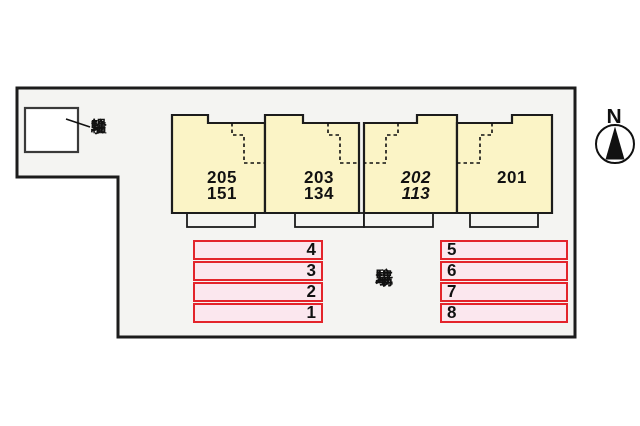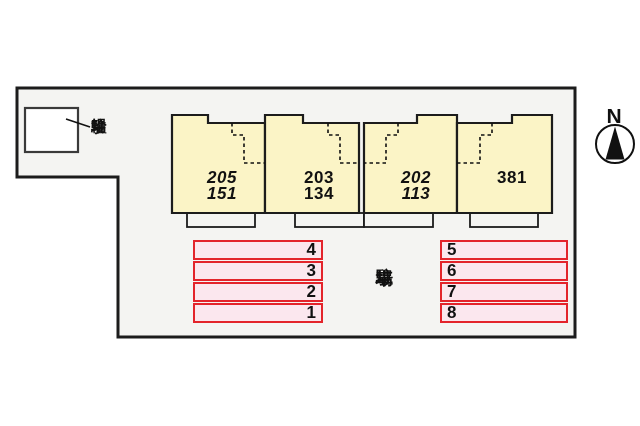--- a/index.html
+++ b/index.html
@@ -55,34 +55,34 @@
     <path d="M398,123 L398,135 L386,135 L386,163 L364,163" fill="none" stroke="#111" stroke-width="1.6" stroke-dasharray="3.5,3"></path>
     <path d="M492,123 L492,135 L480,135 L480,163 L457,163" fill="none" stroke="#111" stroke-width="1.6" stroke-dasharray="3.5,3"></path>
 
     <rect x="25" y="108" width="53" height="44" fill="#ffffff" stroke="#3a3a3a" stroke-width="2.2"></rect>
     <line x1="66" y1="119" x2="90" y2="127" stroke="#111" stroke-width="1.5"></line>
 
     <circle cx="615" cy="144" r="19" fill="none" stroke="#111" stroke-width="2"></circle>
     <polygon points="615,126.5 624.5,159.5 605.5,159.5" fill="#111"></polygon>
   </svg>
 
-  <div class="txt unit-label" style="left:187px;font-style:italic;">
+  <div class="txt unit-label" style="left:187px;">
     <div>205</div>
     <div>151</div>
   </div>
   <div class="txt unit-label" style="left:284px;">
     <div>203</div>
     <div>134</div>
   </div>
   <div class="txt unit-label" style="left:381px;font-style:italic;">
     <div>202</div>
     <div>113</div>
   </div>
   <div class="txt unit-label" style="left:477px;">
-    <div>381</div>
+    <div>201</div>
   </div>
 
   <div class="stall left-block r0">4</div>
   <div class="stall left-block r1">3</div>
   <div class="stall left-block r2">2</div>
   <div class="stall left-block r3">1</div>
 
   <div class="stall right-block r0">5</div>
   <div class="stall right-block r1">6</div>
   <div class="stall right-block r2">7</div>

